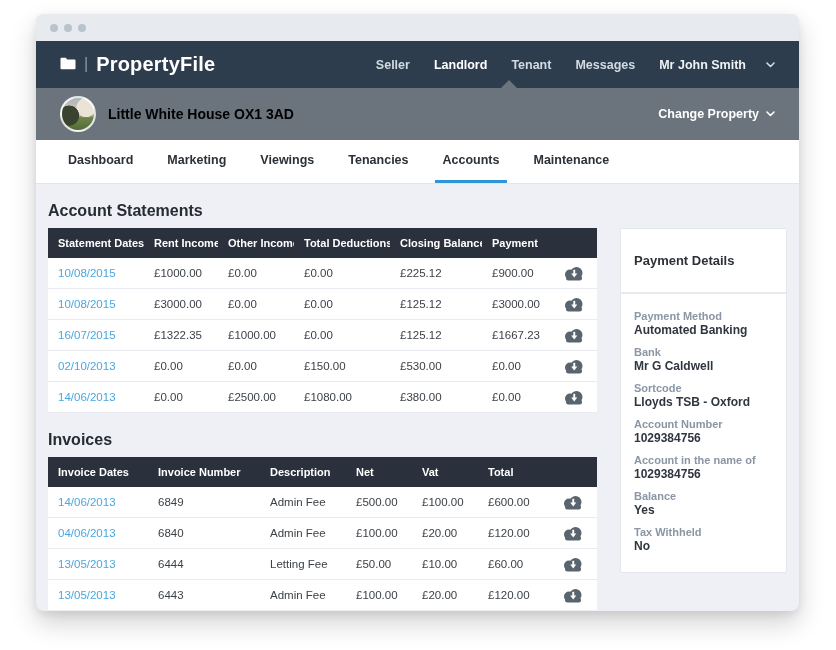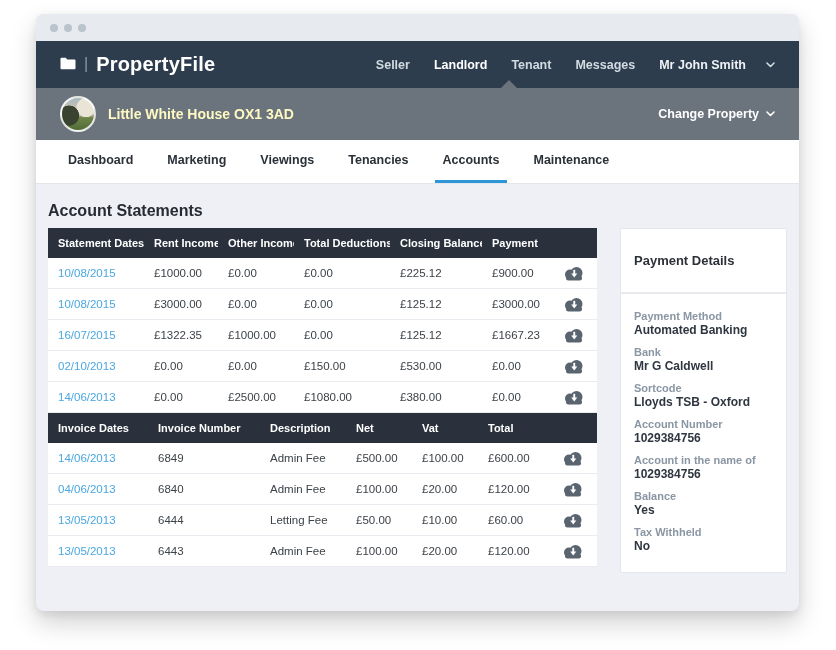--- a/index.html
+++ b/index.html
@@ -30,21 +30,21 @@
   
   .property-bar { position:relative; height:52px; background:#6b747d; display:flex; align-items:center; padding:0 24px; }
   .notch { position:absolute; top:-8px; left:464px; width:0; height:0;
            border-left:9px solid transparent; border-right:9px solid transparent; border-bottom:9px solid #6b747d; }
   .avatar { width:36px; height:36px; border-radius:50%; border:2px solid rgba(255,255,255,.85); margin-right:12px; flex-shrink:0;
     background:
       radial-gradient(circle at 22% 55%, #39432f 0 32%, rgba(0,0,0,0) 34%),
       radial-gradient(circle at 75% 30%, #e9e4d6 0 28%, rgba(0,0,0,0) 30%),
       linear-gradient(to bottom, #a9b7c0 0%, #c9c3b2 34%, #d9d1c1 48%, #6f8449 62%, #506b36 100%);
   }
-  .prop-name { color:#fef9c3; font-size:14px; font-weight:700;text-align:center; }
+  .prop-name { color:#000000; font-size:14px; font-weight:700;text-align:center; }
   .change-prop { margin-left:auto; display:flex; align-items:center; gap:7px; color:#ffffff; font-size:12.5px; font-weight:700; cursor:pointer; }
 
   
   .tab-bar { height:44px; background:#ffffff; border-bottom:1px solid #e2e5ea; display:flex; align-items:stretch; padding-left:24px; gap:18px; }
   .tab { display:flex; align-items:center; padding:4px 8px; font-size:12.5px; font-weight:700; color:#2b3138;
          border-bottom:3px solid transparent; cursor:pointer; }
   .tab.active { border-bottom-color:#2e95d8; }
 
   
   .content { display:flex; padding:0 12px; column-gap:23px; height:426px; overflow:hidden; }
@@ -229,20 +229,21 @@
             <span class="td icon-cell">
                 <span class="cloud">
                   <svg width="24" height="16" viewBox="0 0 24 16">
                     <use href="#cloud-dl"></use>
                   </svg>
                 </span>
               </span>
           </div>
         </div>
 
+        <div class="section-title">Invoices</div>
 
         <div class="tbl inv">
           <div class="thead">
             <span class="th">Invoice Dates</span>
             <span class="th">Invoice Number</span>
             <span class="th">Description</span>
             <span class="th">Net</span>
             <span class="th">Vat</span>
             <span class="th">Total</span>
             <span class="th"></span>

